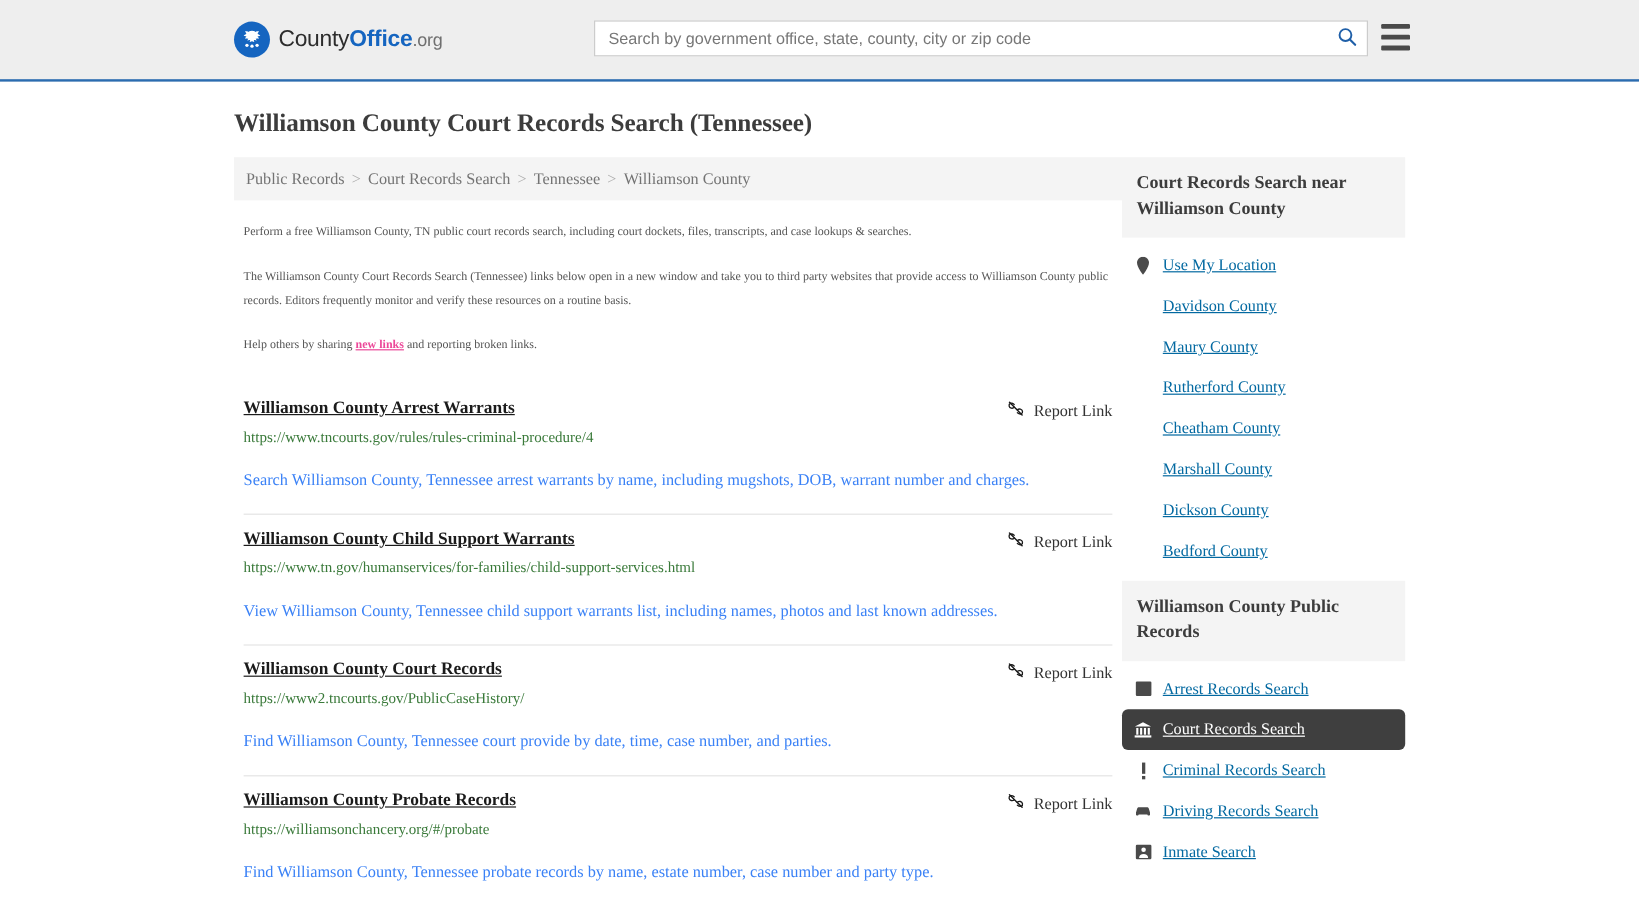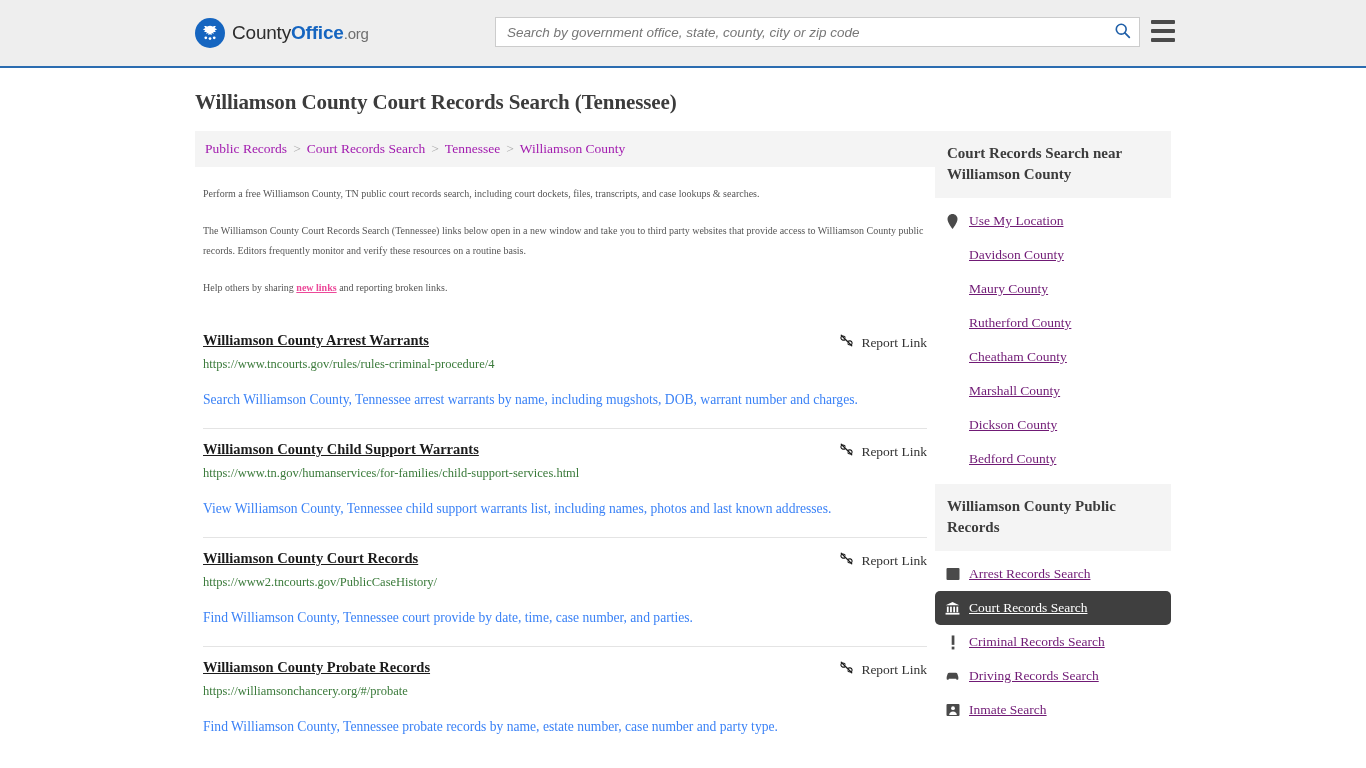--- a/index.html
+++ b/index.html
@@ -44,21 +44,20 @@
     display: flex; align-items: center;
   }
   .search-input {
     flex: 1; height: 100%;
     border: none; outline: none;
     background: transparent;
     font-family: "Liberation Sans", sans-serif;
     font-size: 13.5px;
     color: #333;
     padding: 0 10px 0 11px;
-    font-style: italic;
   }
   .search-input::placeholder { color: #777777; }
   .search-btn {
     width: 34px; height: 100%;
     background: transparent; border: none; cursor: pointer;
     display: flex; align-items: center; justify-content: center;
   }
   .hamburger {
     position: absolute; left: 1151px; top: 20px;
     width: 24px; height: 22px;
@@ -88,21 +87,21 @@
   
   .breadcrumb {
     background: #f4f4f4;
     height: 36px;
     display: flex; align-items: center;
     padding-left: 10px;
     font-size: 13.5px;
     color: #555555;
     gap: 6px;
   }
-  .breadcrumb a { color: #a21caf; text-decoration: none; cursor: pointer; }
+  .breadcrumb a { color: #737373; text-decoration: none; cursor: pointer; }
   .breadcrumb .sep { color: #aaaaaa; }
 
   
   .intro { padding: 0 8px; }
   .intro p {
     font-size: 10px;
     line-height: 20px;
     color: #555555;
     margin-top: 17px;
   }
@@ -155,21 +154,21 @@
   .side-list { padding: 6px 0 0 0; }
   .side-item {
     display: flex; align-items: center;
     gap: 9px;
     padding: 9px 10px;
     border-radius: 5px;
     cursor: pointer;
   }
   .side-item .lbl {
     font-size: 13.5px;
-    color: #701a75;
+    color: #0369a1;
     text-decoration: underline;
     white-space: nowrap;
   }
   .side-item.active { background: #3f3f3f; }
   .side-item.active .lbl { color: #ffffff; }
   .side-icon {
     width: 15px; height: 15px;
     display: flex; align-items: center; justify-content: center;
     flex-shrink: 0;
   }

